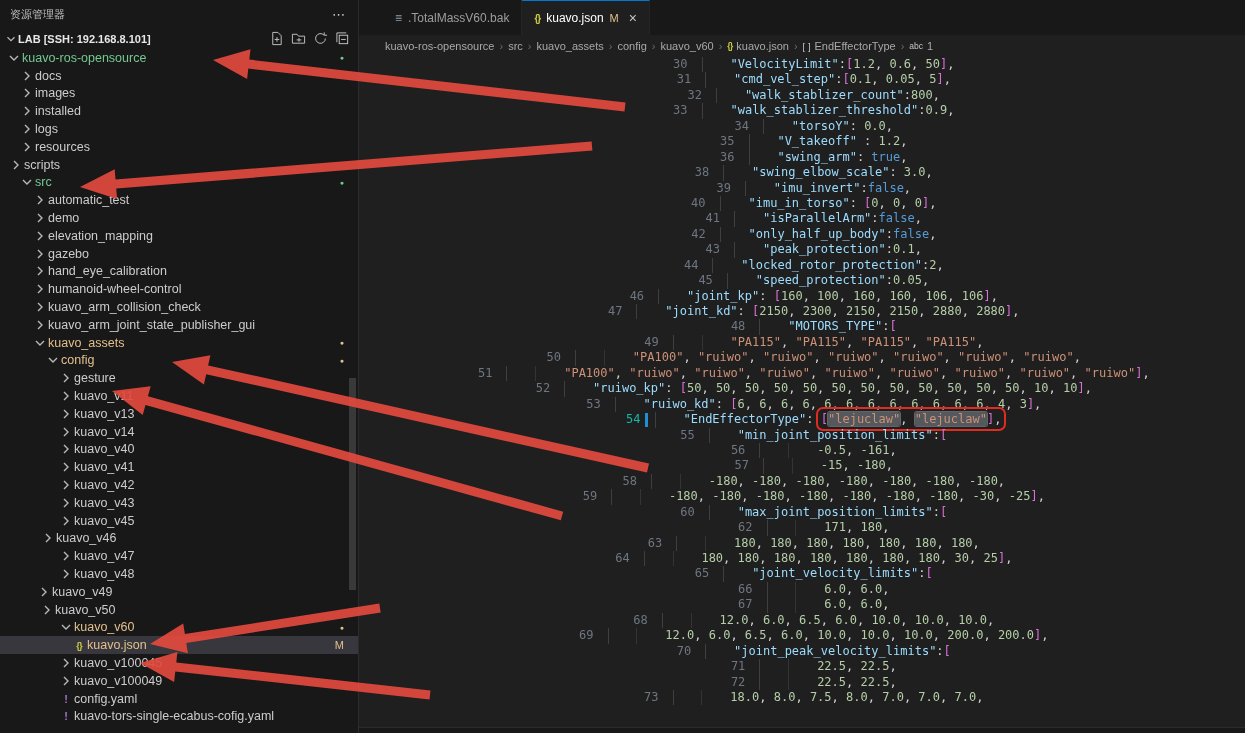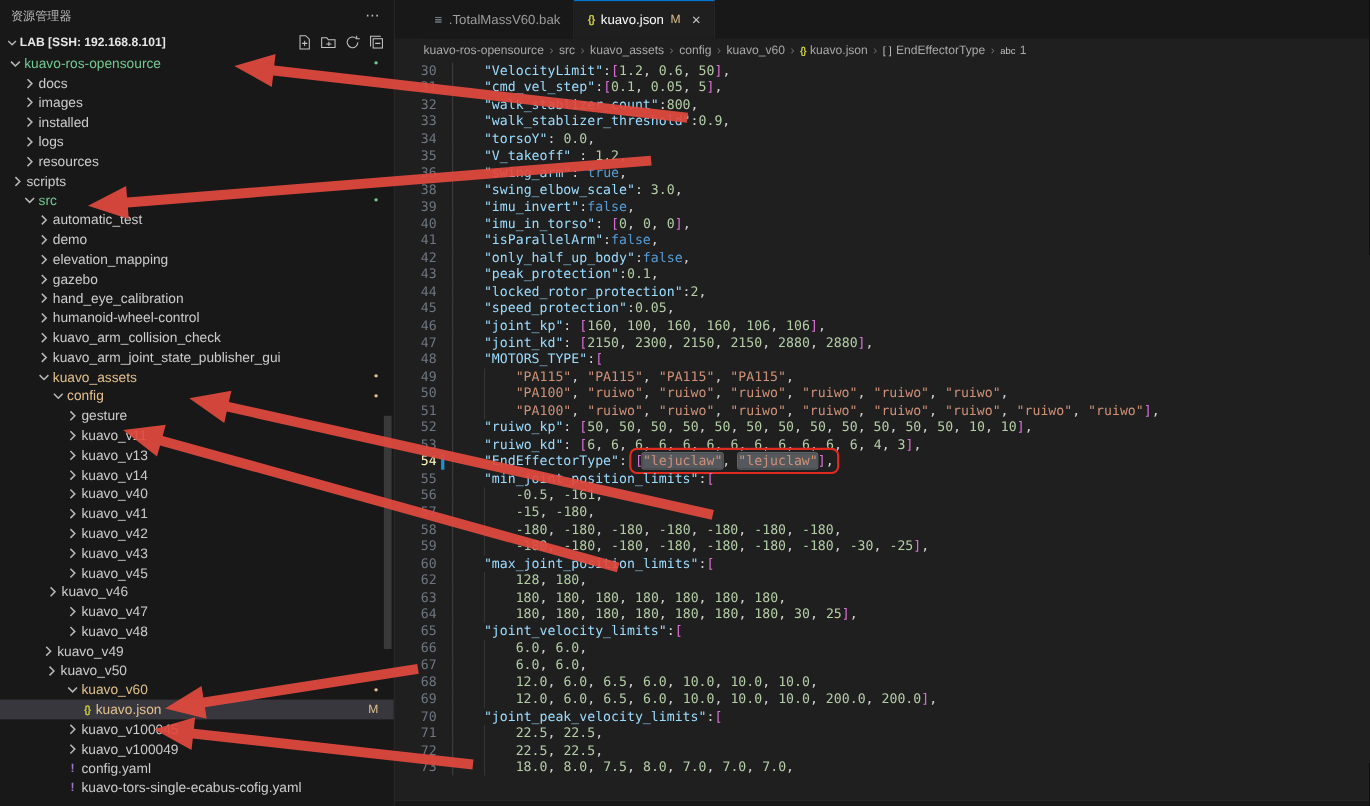--- a/index.html
+++ b/index.html
@@ -35,23 +35,23 @@
   .tab .ticon{font-size:12px;color:#8ca0ae;}
   .tab .ticon.json{color:#CBCB41;font-weight:bold;font-size:10px;letter-spacing:-1px;}
   .tab .mbadge{color:#E2C08D;font-size:11px;}
   .tab .close{color:#c5c5c5;font-size:14px;margin-left:4px;}
   #breadcrumb{height:22px;display:flex;align-items:center;gap:5px;padding-left:26px;font-size:11px;color:#a9a9a9;white-space:nowrap;}
   #breadcrumb .bsep{color:#6a6a6a;font-size:11px;}
   #breadcrumb .bicon.json{color:#CBCB41;font-weight:bold;font-size:9px;letter-spacing:-1px;}
   #breadcrumb .bicon.array{color:#c5c5c5;font-size:9.5px;}
   #breadcrumb .bicon.string{color:#c5c5c5;font-size:8.5px;}
   #code{position:absolute;left:0;top:57px;right:0;bottom:0;font-family:"DejaVu Sans Mono","Liberation Mono",monospace;font-size:12px;}
-  .crow{display:flex;height:15.45px;line-height:15.45px;}
+  .crow{display:flex;height:15.45px;line-height:15.45px;justify-content:center;}
   .crow .ln{flex:0 0 38px;text-align:right;color:#6e7681;user-select:none;}
-  .crow.act .ln{color:#fef9c3;}
+  .crow.act .ln{color:#14b8a6;}
   .crow .gut{flex:0 0 14px;position:relative;}
   .crow.mod .gut::before{content:'';position:absolute;left:4px;top:1px;bottom:1px;width:3px;background:#2090D3;}
   .crow pre{margin:0;font:inherit;white-space:pre;position:relative;color:#d4d4d4;}
   .guide{position:absolute;top:0;bottom:0;width:1px;background:#343434;}
   .guide.g0{background:#3f3f3f;}
   .tk-key{color:#9CDCFE;} .tk-str{color:#CE9178;} .tk-num{color:#B5CEA8;}
   .tk-bool{color:#569CD6;} .tk-brk{color:#DA70D6;} .tk-pun{color:#D4D4D4;}
   .tk-str.hl{background:#55585c;box-shadow:0 0 0 1px #606468;border-radius:2px;}
   .redbox{outline:2px solid #E02B20;outline-offset:3px;border-radius:2px;}
   #bottom-strip{position:absolute;left:0;right:0;top:727px;height:6px;background:#181818;border-top:1px solid #2b2b2b;}
@@ -603,21 +603,21 @@
           <pre><i class="guide g0" style="left:0ch"></i><i class="guide " style="left:4ch"></i>        <span class="tk-num">-180</span><span class="tk-pun">,</span> <span class="tk-num">-180</span><span class="tk-pun">,</span> <span class="tk-num">-180</span><span class="tk-pun">,</span> <span class="tk-num">-180</span><span class="tk-pun">,</span> <span class="tk-num">-180</span><span class="tk-pun">,</span> <span class="tk-num">-180</span><span class="tk-pun">,</span> <span class="tk-num">-180</span><span class="tk-pun">,</span> <span class="tk-num">-30</span><span class="tk-pun">,</span> <span class="tk-num">-25</span><span class="tk-brk">]</span><span class="tk-pun">,</span></pre>
         </div>
         <div class="crow">
           <span class="ln">60</span>
           <span class="gut"></span>
           <pre><i class="guide g0" style="left:0ch"></i>    <span class="tk-key">"max_joint_position_limits"</span><span class="tk-pun">:</span><span class="tk-brk">[</span></pre>
         </div>
         <div class="crow">
           <span class="ln">62</span>
           <span class="gut"></span>
-          <pre><i class="guide g0" style="left:0ch"></i><i class="guide " style="left:4ch"></i>        <span class="tk-num">128</span><span class="tk-pun">,</span> <span class="tk-num">180</span><span class="tk-pun">,</span></pre>
+          <pre><i class="guide g0" style="left:0ch"></i><i class="guide " style="left:4ch"></i>        <span class="tk-num">171</span><span class="tk-pun">,</span> <span class="tk-num">180</span><span class="tk-pun">,</span></pre>
         </div>
         <div class="crow">
           <span class="ln">63</span>
           <span class="gut"></span>
           <pre><i class="guide g0" style="left:0ch"></i><i class="guide " style="left:4ch"></i>        <span class="tk-num">180</span><span class="tk-pun">,</span> <span class="tk-num">180</span><span class="tk-pun">,</span> <span class="tk-num">180</span><span class="tk-pun">,</span> <span class="tk-num">180</span><span class="tk-pun">,</span> <span class="tk-num">180</span><span class="tk-pun">,</span> <span class="tk-num">180</span><span class="tk-pun">,</span> <span class="tk-num">180</span><span class="tk-pun">,</span></pre>
         </div>
         <div class="crow">
           <span class="ln">64</span>
           <span class="gut"></span>
           <pre><i class="guide g0" style="left:0ch"></i><i class="guide " style="left:4ch"></i>        <span class="tk-num">180</span><span class="tk-pun">,</span> <span class="tk-num">180</span><span class="tk-pun">,</span> <span class="tk-num">180</span><span class="tk-pun">,</span> <span class="tk-num">180</span><span class="tk-pun">,</span> <span class="tk-num">180</span><span class="tk-pun">,</span> <span class="tk-num">180</span><span class="tk-pun">,</span> <span class="tk-num">180</span><span class="tk-pun">,</span> <span class="tk-num">30</span><span class="tk-pun">,</span> <span class="tk-num">25</span><span class="tk-brk">]</span><span class="tk-pun">,</span></pre>

